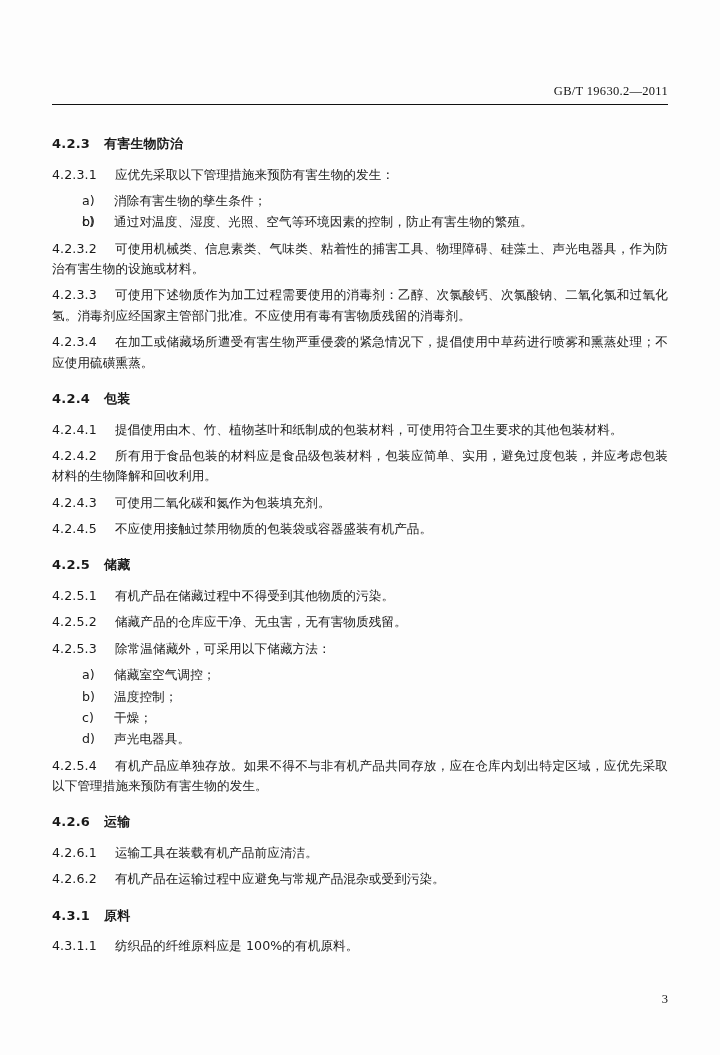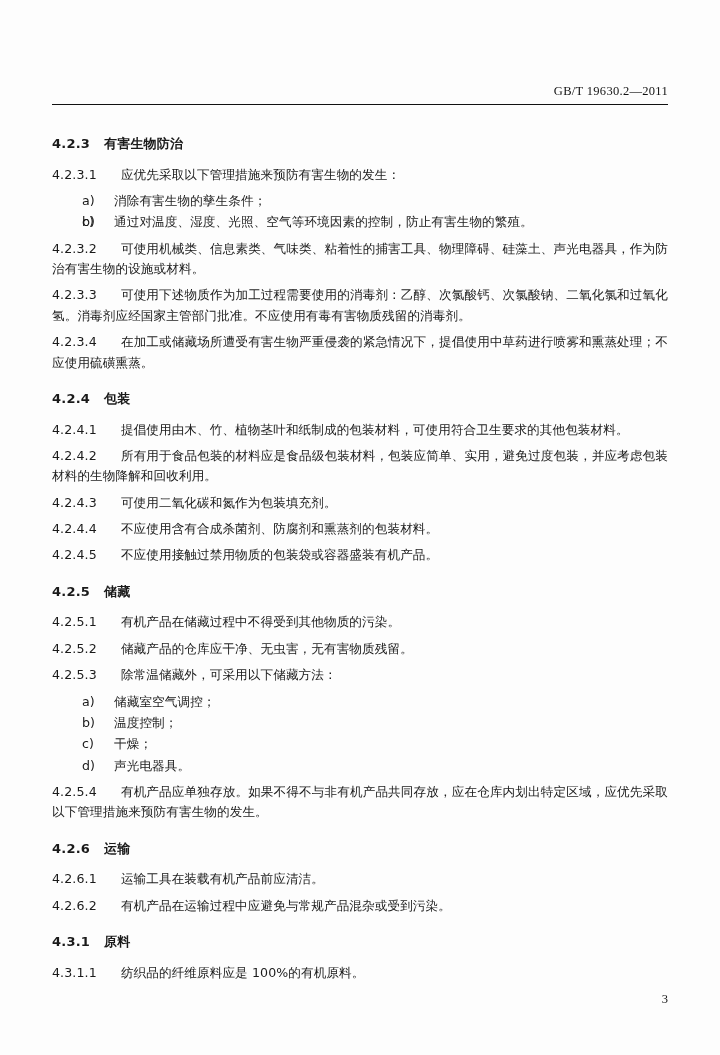--- a/index.html
+++ b/index.html
@@ -69,21 +69,21 @@
     min-width: 40px;
   }
   .para {
     font-size: 12.6px;
     line-height: 1.62;
     margin: 0 0 6px 0;
     text-align: justify;
     letter-spacing: 0.1px;
   }
   .para .pnum {
-    margin-right: 20px;
+    margin-right: 14px;
   }
   .list {
     margin: 0 0 6px 0;
     padding: 0;
     list-style: none;
   }
   .list li {
     font-size: 12.6px;
     line-height: 1.62;
     margin: 0 0 1px 0;
@@ -123,21 +123,20 @@
         <li><span class="marker">b)</span></li>
         <li><span class="marker">c)</span><span>通过对温度、湿度、光照、空气等环境因素的控制，防止有害生物的繁殖。</span></li>
       </ul>
       <p class="para"><span class="pnum">4.2.3.2</span> <span>可使用机械类、信息素类、气味类、粘着性的捕害工具、物理障碍、硅藻土、声光电器具，作为防治有害生物的设施或材料。</span></p>
       <p class="para"><span class="pnum">4.2.3.3</span> <span>可使用下述物质作为加工过程需要使用的消毒剂：乙醇、次氯酸钙、次氯酸钠、二氧化氯和过氧化氢。消毒剂应经国家主管部门批准。不应使用有毒有害物质残留的消毒剂。</span></p>
       <p class="para"><span class="pnum">4.2.3.4</span> <span>在加工或储藏场所遭受有害生物严重侵袭的紧急情况下，提倡使用中草药进行喷雾和熏蒸处理；不应使用硫磺熏蒸。</span></p>
       <div class="h-sec"><span class="num">4.2.4</span><span>包装</span></div>
       <p class="para"><span class="pnum">4.2.4.1</span> <span>提倡使用由木、竹、植物茎叶和纸制成的包装材料，可使用符合卫生要求的其他包装材料。</span></p>
       <p class="para"><span class="pnum">4.2.4.2</span> <span>所有用于食品包装的材料应是食品级包装材料，包装应简单、实用，避免过度包装，并应考虑包装材料的生物降解和回收利用。</span></p>
       <p class="para"><span class="pnum">4.2.4.3</span> <span>可使用二氧化碳和氮作为包装填充剂。</span></p>
-      <p class="para"><span class="pnum">4.2.4.4</span> <span>不应使用含有合成杀菌剂、防腐剂和熏蒸剂的包装材料。</span></p>
       <p class="para"><span class="pnum">4.2.4.5</span> <span>不应使用接触过禁用物质的包装袋或容器盛装有机产品。</span></p>
       <div class="h-sec"><span class="num">4.2.5</span><span>储藏</span></div>
       <p class="para"><span class="pnum">4.2.5.1</span> <span>有机产品在储藏过程中不得受到其他物质的污染。</span></p>
       <p class="para"><span class="pnum">4.2.5.2</span> <span>储藏产品的仓库应干净、无虫害，无有害物质残留。</span></p>
       <p class="para"><span class="pnum">4.2.5.3</span> <span>除常温储藏外，可采用以下储藏方法：</span></p>
       <ul class="list">
         <li><span class="marker">a)</span><span>储藏室空气调控；</span></li>
         <li><span class="marker">b)</span><span>温度控制；</span></li>
         <li><span class="marker">c)</span><span>干燥；</span></li>
         <li><span class="marker">d)</span><span>声光电器具。</span></li>

